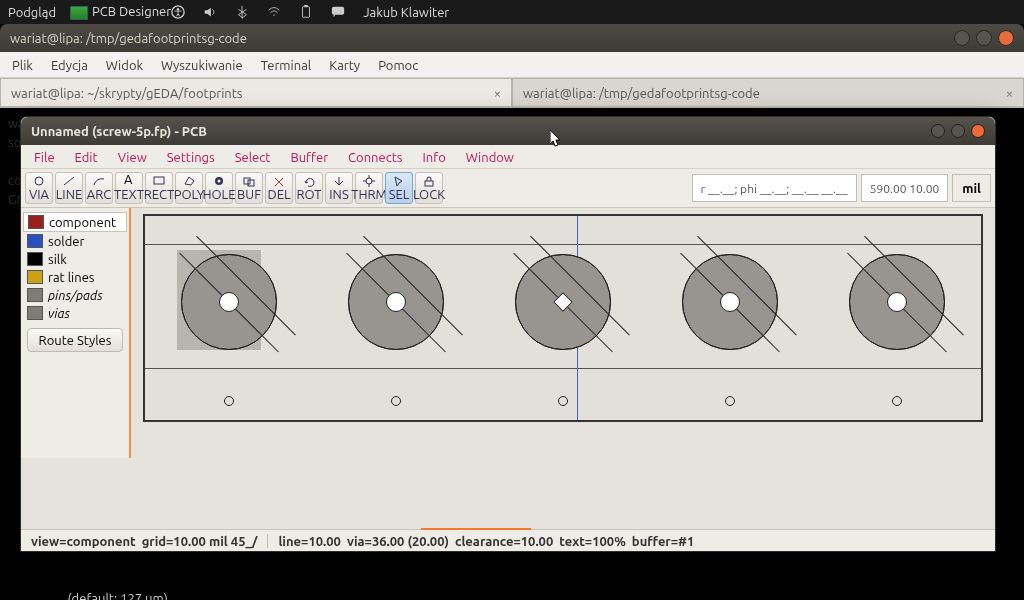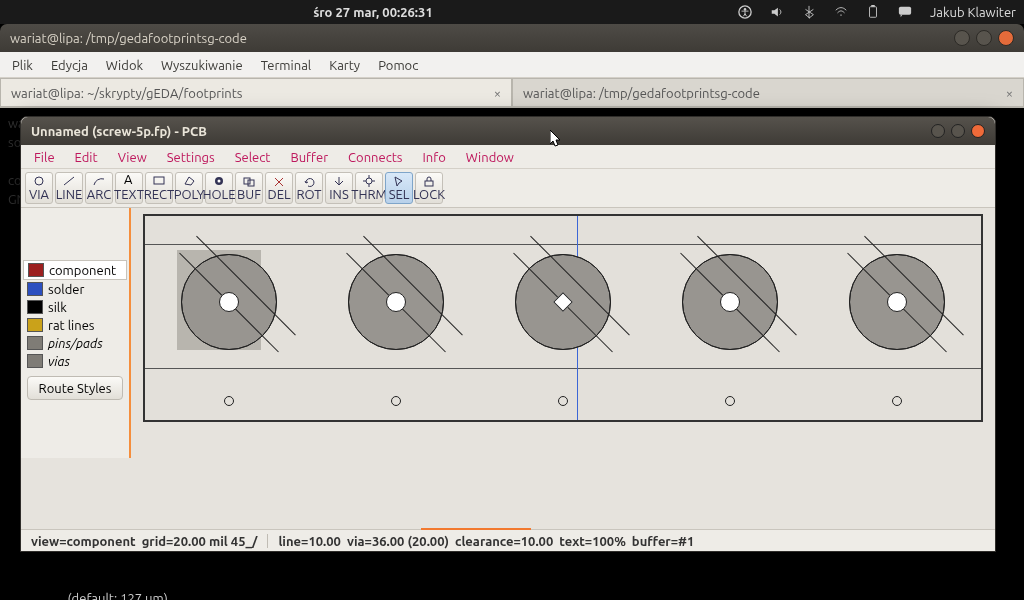--- a/index.html
+++ b/index.html
@@ -48,21 +48,21 @@
 .tbtn.sel { background:linear-gradient(#d8e8f8,#b8d1ea); border-color:#7fa5c9; }
 .tbtn svg { width:14px; height:12px; }
 .pcb-row2 .rinfo { margin-left:auto; display:flex; align-items:center; gap:0; padding-right:4px; }
 .pcb-row2 .rinfo .box { border:1px solid #c2beb6; background:#fff; padding:3px 8px; height:28px; display:flex; align-items:center; color:#555; font-size:12px; margin-left:4px; }
 .pcb-row2 .rinfo .unit { background:#efece5; border:1px solid #c2beb6; padding:6px 9px; font-weight:bold; margin-left:4px; }
 
 
 .pcb-body { display:flex; height:250px; }
 .pcb-side { width:110px; border-right:2px solid #f58e3c; background:#eeece7; padding:4px 2px; display:flex; flex-direction:column; gap:0; }
 .layer { display:flex; align-items:center; gap:5px; padding:2px 4px; }
-.layer.sel { background:#fff; border:1px solid #c7c3bb;margin-top:48px; }
+.layer.sel { background:#fff; border:1px solid #c7c3bb; }
 .sw { width:16px; height:14px; border:1px solid #555; }
 .layer.it { font-style:italic; }
 .rs-btn { margin:6px 4px 4px; padding:4px 6px; border:1px solid #bfbbb3; background:linear-gradient(#fbfaf7,#e2dfd8); border-radius:4px; text-align:center; }
 .radio { display:flex; align-items:center; gap:6px; padding:2px 8px; }
 .rdot { width:12px; height:12px; border-radius:6px; border:1px solid #888; background:#fff; display:flex; align-items:center; justify-content:center; }
 .rdot.on::after { content:""; width:6px; height:6px; border-radius:3px; background:#e9622d; }
 
 .canvas-wrap { flex:1; background:#e6e3dd; padding:6px 12px 2px; position:relative; }
 .canvas { background:#e3e0da; border:2px solid #333; height:208px; position:relative; }
 .canvas .hline { position:absolute; left:0; right:0; height:1px; background:#555; }
@@ -84,21 +84,24 @@
 .status b { font-weight:bold; }
 .status .osep { width:1px; height:14px; background:#c0bcb4; margin:0 4px; }
 .status .orange { position:absolute; top:-2px; left:400px; width:110px; height:2px; background:#f2792f; }
 
 .cursor { position:absolute; left:550px; top:130px; width:12px; height:18px; }
 </style>
 </head>
 <body>
 
 <div class="panel">
-  <div class="center">śro 27 mar, 00:26:31</div>
+  <div class="left">
+    <span>Podgląd</span>
+    <span><span class="pcb-ico"></span><span>PCB Designer</span></span>
+  </div>
   <div class="right">
     <span class="ico"><svg viewBox="0 0 16 16">
           <circle cx="8" cy="8" r="7" fill="none" stroke="#ccc" stroke-width="1.5"></circle>
           <circle cx="8" cy="5" r="1.5" fill="#ccc"></circle>
           <path d="M4 7h8M8 7v5M6 13l2-3 2 3" stroke="#ccc" fill="none"></path>
         </svg></span>
     <span class="ico"><svg viewBox="0 0 16 16">
           <path d="M2 6v4h3l4 3V3L5 6z" fill="#ccc"></path>
           <path d="M11 5c2 2 2 4 0 6" stroke="#ccc" fill="none"></path>
         </svg></span>
@@ -284,20 +287,25 @@
           </svg>
           <span>SEL</span>
         </div>
       <div class="tbtn">
           <svg>
             <rect x="3" y="6" width="8" height="5" fill="none" stroke="#335"></rect>
             <path d="M5 6V4a2 2 0 0 1 4 0v2" fill="none" stroke="#335"></path>
           </svg>
           <span>LOCK</span>
         </div>
+    </div>
+    <div class="rinfo">
+      <div class="box">r __.__; phi __.__; __.__ __.__</div>
+      <div class="box">590.00 10.00</div>
+      <div class="unit">mil</div>
     </div>
   </div>
 
   <div class="pcb-body">
     <div class="pcb-side">
       <div id="layers">
           <div class="layer sel">
             <span class="sw" style="background:#9c1f1f"></span>
             <span>component</span>
           </div>
@@ -373,21 +381,21 @@
             <div></div>
             <div></div>
           </div>
       </div>
     </div>
   </div>
 
   <div class="status">
     <div class="orange"></div>
     <span style=""><b>view=component</b></span>
-    <span><b>grid=20.00 mil  45_/</b></span>
+    <span><b>grid=10.00 mil  45_/</b></span>
     <span class="osep"></span>
     <span><b>line=10.00</b></span>
     <span><b>via=36.00 (20.00)</b></span>
     <span><b>clearance=10.00</b></span>
     <span><b>text=100%</b></span>
     <span><b>buffer=#1</b></span>
   </div>
 </div>
 
 <svg class="cursor" viewBox="0 0 12 18">

